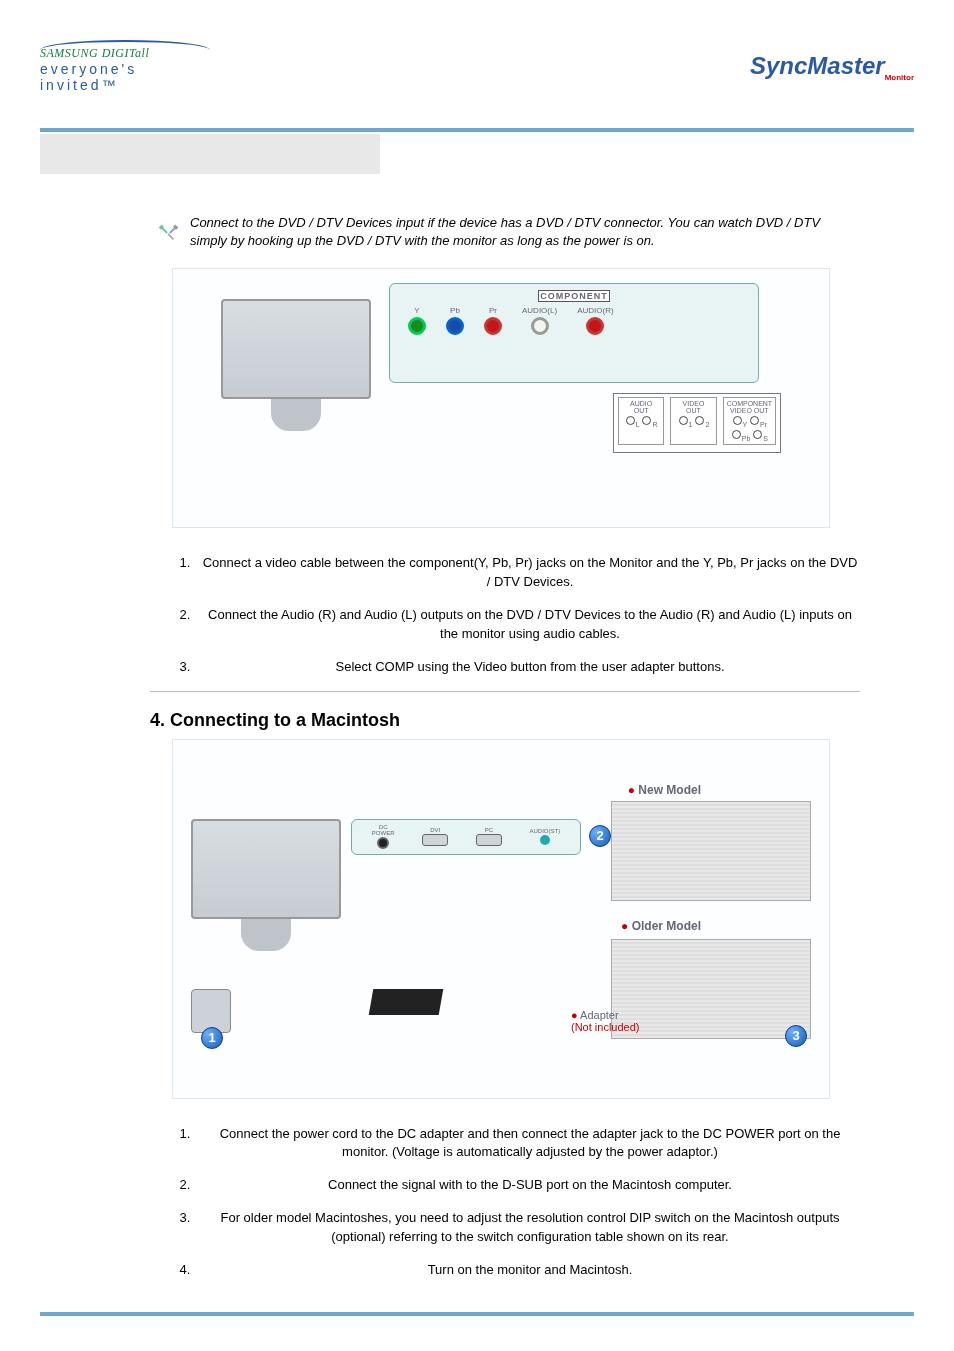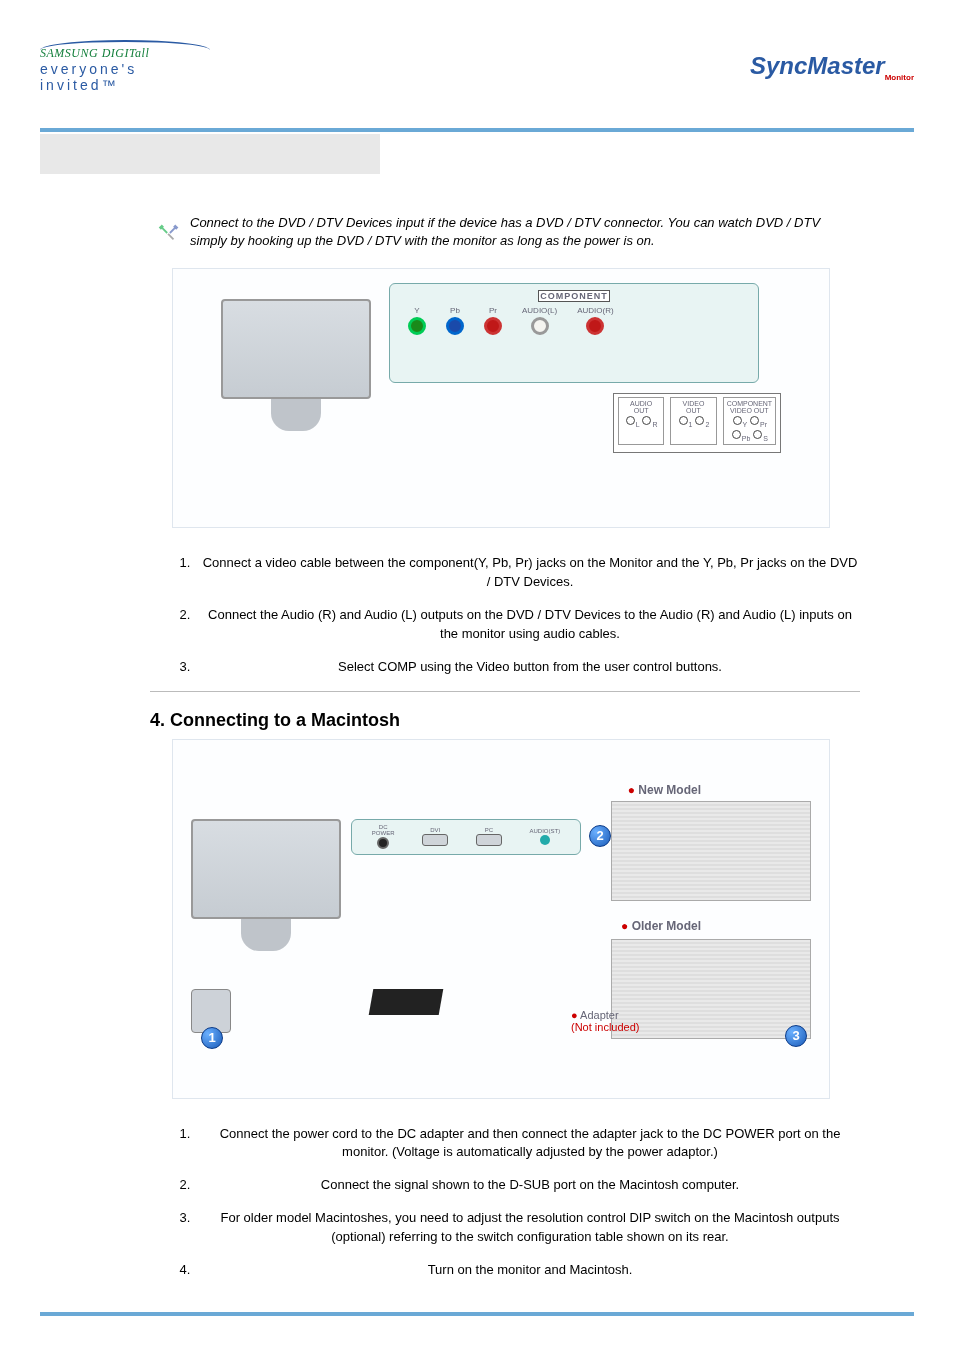--- a/index.html
+++ b/index.html
@@ -343,21 +343,21 @@
               <span class="mini-jack"></span><span>S</span>
             </div>
           </div>
         </div>
       </div>
     </div>
 
     <ol class="steps">
       <li>Connect a video cable between the component(Y, Pb, Pr) jacks on the Monitor and the Y, Pb, Pr jacks on the DVD / DTV Devices.</li>
       <li>Connect the Audio (R) and Audio (L) outputs on the DVD / DTV Devices to the Audio (R) and Audio (L) inputs on the monitor using audio cables.</li>
-      <li>Select COMP using the Video button from the user control buttons.</li>
+      <li>Select COMP using the Video button from the user adapter buttons.</li>
     </ol>
 
     <hr class="hr-thin">
 
     <div class="section-heading">4. Connecting to a Macintosh</div>
 
     <div class="diagram d2">
       <div class="d2-inner">
         <div class="monitor" style="top:30px;">
           <div class="screen"></div>
@@ -398,21 +398,21 @@
         <div class="adapter-brick"></div>
 
         <div class="num-badge" style="left:10px; top:238px;">1</div>
         <div class="num-badge" style="left:398px; top:36px;">2</div>
         <div class="num-badge" style="right:4px; top:236px;">3</div>
       </div>
     </div>
 
     <ol class="steps">
       <li>Connect the power cord to the DC adapter and then connect the adapter jack to the DC POWER port on the monitor. (Voltage is automatically adjusted by the power adaptor.)</li>
-      <li>Connect the signal shown to the D-SUB port on the Macintosh computer.</li>
+      <li>Connect the signal with to the D-SUB port on the Macintosh computer.</li>
       <li>For older model Macintoshes, you need to adjust the resolution control DIP switch on the Macintosh outputs (optional) referring to the switch configuration table shown on its rear.</li>
       <li>Turn on the monitor and Macintosh.</li>
     </ol>
 
   </div>
 
   <hr class="footer-rule">
 
 </div>
 

